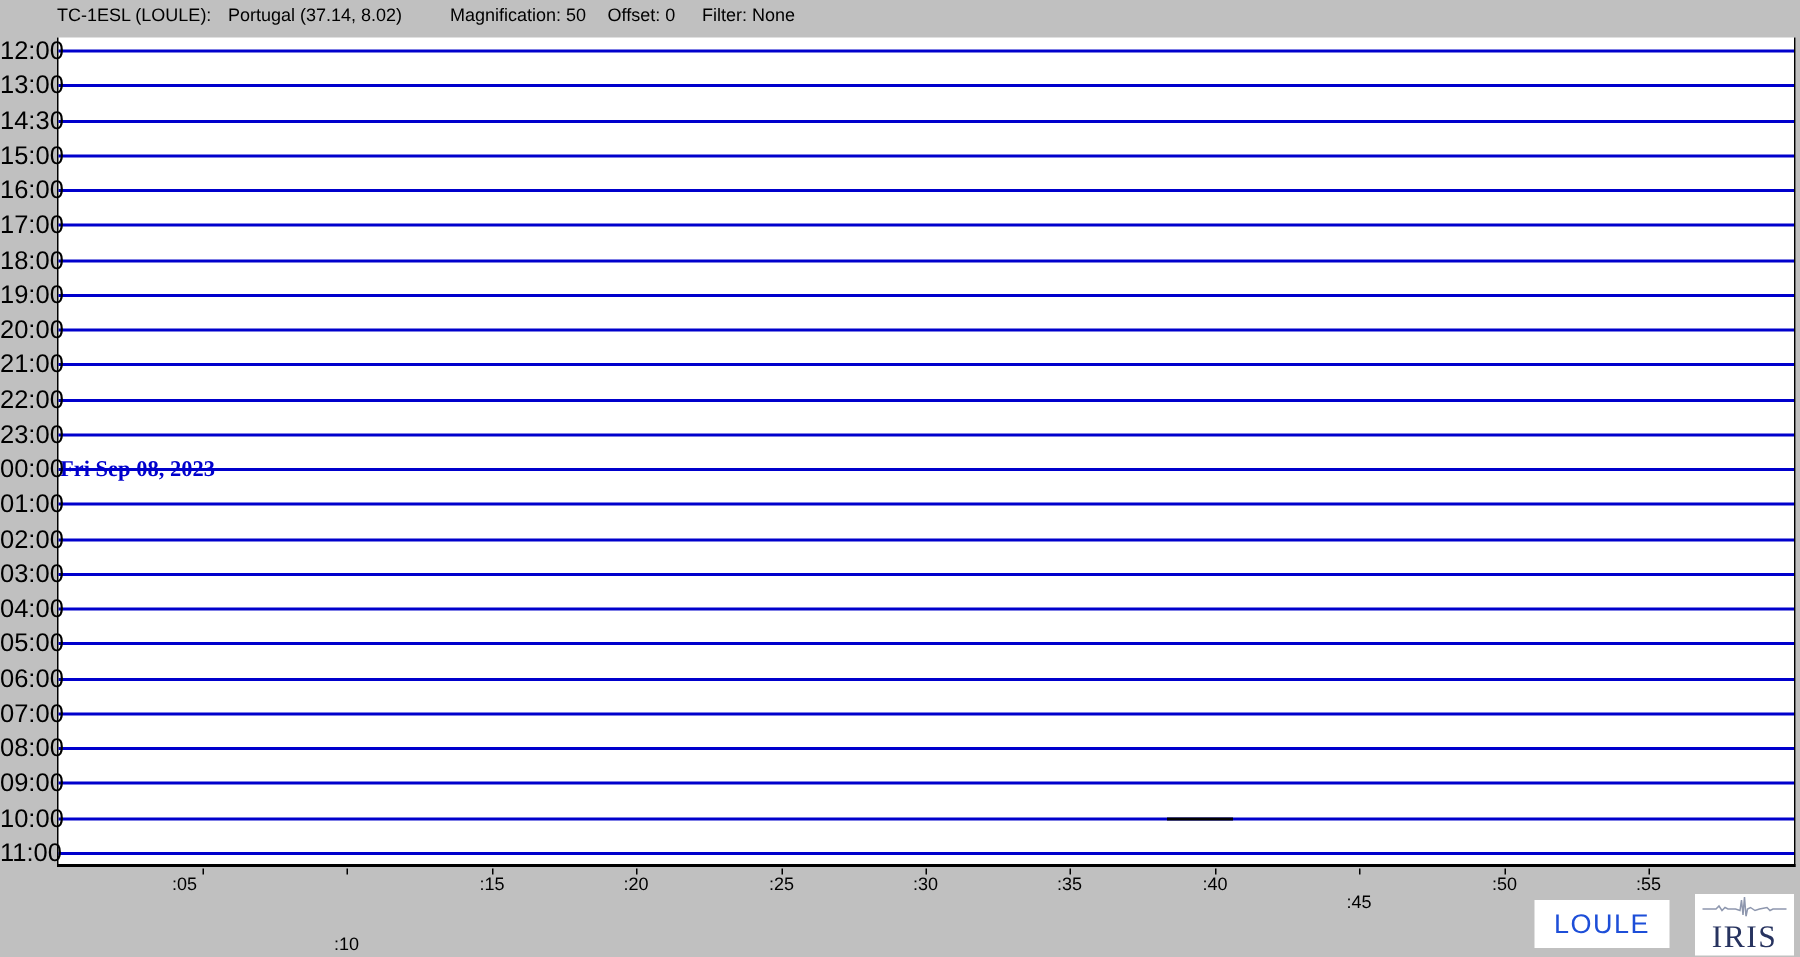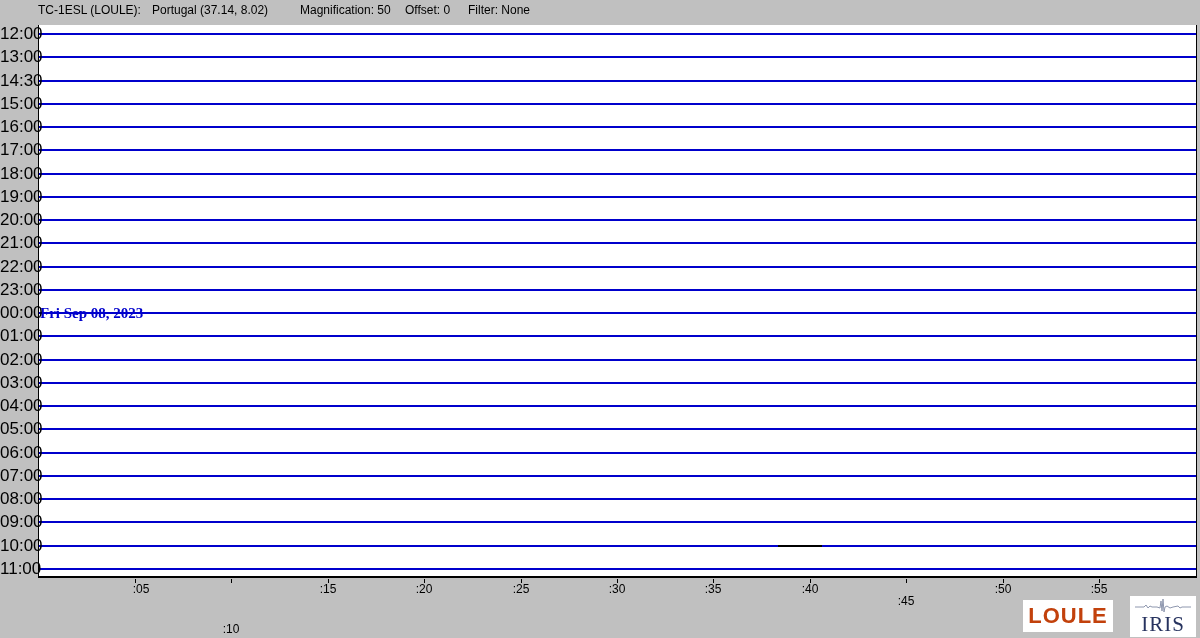--- a/index.html
+++ b/index.html
@@ -23,21 +23,21 @@
   .hour-label{
     position:absolute;left:0;width:35px;text-align:right;
     font-size:17px;line-height:12px;
   }
   .x-tick{position:absolute;top:579px;width:1px;height:4px;background:#000}
   .x-label{position:absolute;top:583px;width:44px;text-align:center;font-size:12px;line-height:13px}
   .loule-logo{
     position:absolute;left:1023px;top:600px;width:90px;height:32px;background:#ffffff;
     display:flex;align-items:center;justify-content:center;
   }
-  .loule-text{color:#c2410c;font-weight:bold;font-size:22px;letter-spacing:1px;line-height:22px}
+  .loule-text{color:#1d4ed8;font-weight:normal;font-size:18px;letter-spacing:1px;line-height:22px}
   .iris-logo{
     position:absolute;left:1130px;top:596px;width:66px;height:41px;background:#ffffff;
     display:flex;flex-direction:column;align-items:center;justify-content:flex-start;
   }
   .iris-squiggle{margin-top:2px}
   .iris-text{
     color:#27335f;font-family:"Liberation Serif",serif;font-size:21px;line-height:21px;
     letter-spacing:1px;margin-top:-2px;
   }
 </style>
@@ -103,21 +103,21 @@
     <div class="hour-label" style="top: 446.68px;">06:00</div>
     <div class="hour-label" style="top: 469.94px;">07:00</div>
     <div class="hour-label" style="top: 493.2px;">08:00</div>
     <div class="hour-label" style="top: 516.46px;">09:00</div>
     <div class="hour-label" style="top: 539.72px;">10:00</div>
     <div class="hour-label" style="top: 562.98px;">11:00</div>
   </div>
 
 <div id="x-axis">
     <div class="x-tick" style="left: 135px;"></div>
-    <div class="x-label" style="left: 119px;">:05</div>
+    <div class="x-label" style="left: 101px;">:05</div>
     <div class="x-tick" style="left: 231px;"></div>
     <div class="x-label" style="left: 209px; margin-top: 40px;">:10</div>
     <div class="x-tick" style="left: 328px;"></div>
     <div class="x-label" style="left: 306px;">:15</div>
     <div class="x-tick" style="left: 424px;"></div>
     <div class="x-label" style="left: 402px;">:20</div>
     <div class="x-tick" style="left: 521px;"></div>
     <div class="x-label" style="left: 499px;">:25</div>
     <div class="x-tick" style="left: 617px;"></div>
     <div class="x-label" style="left: 595px;">:30</div>

